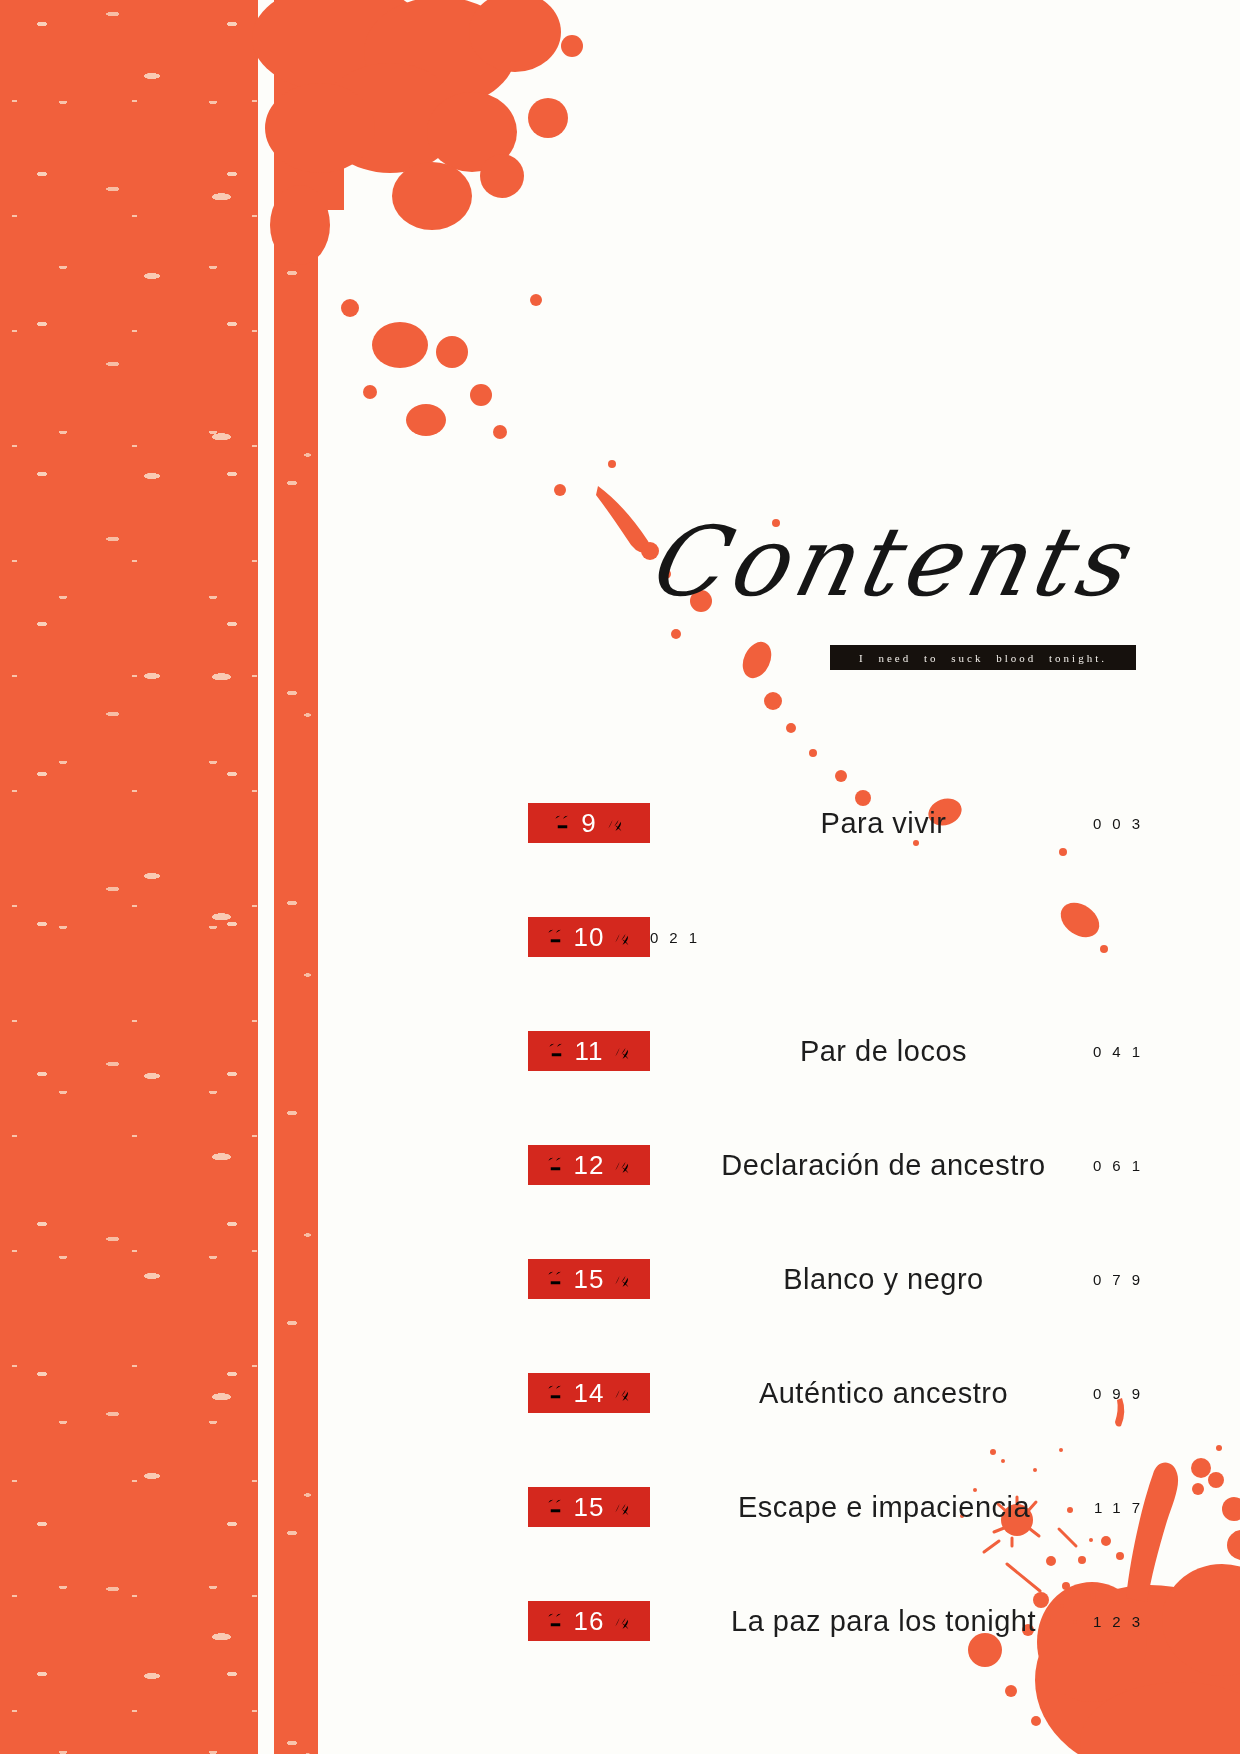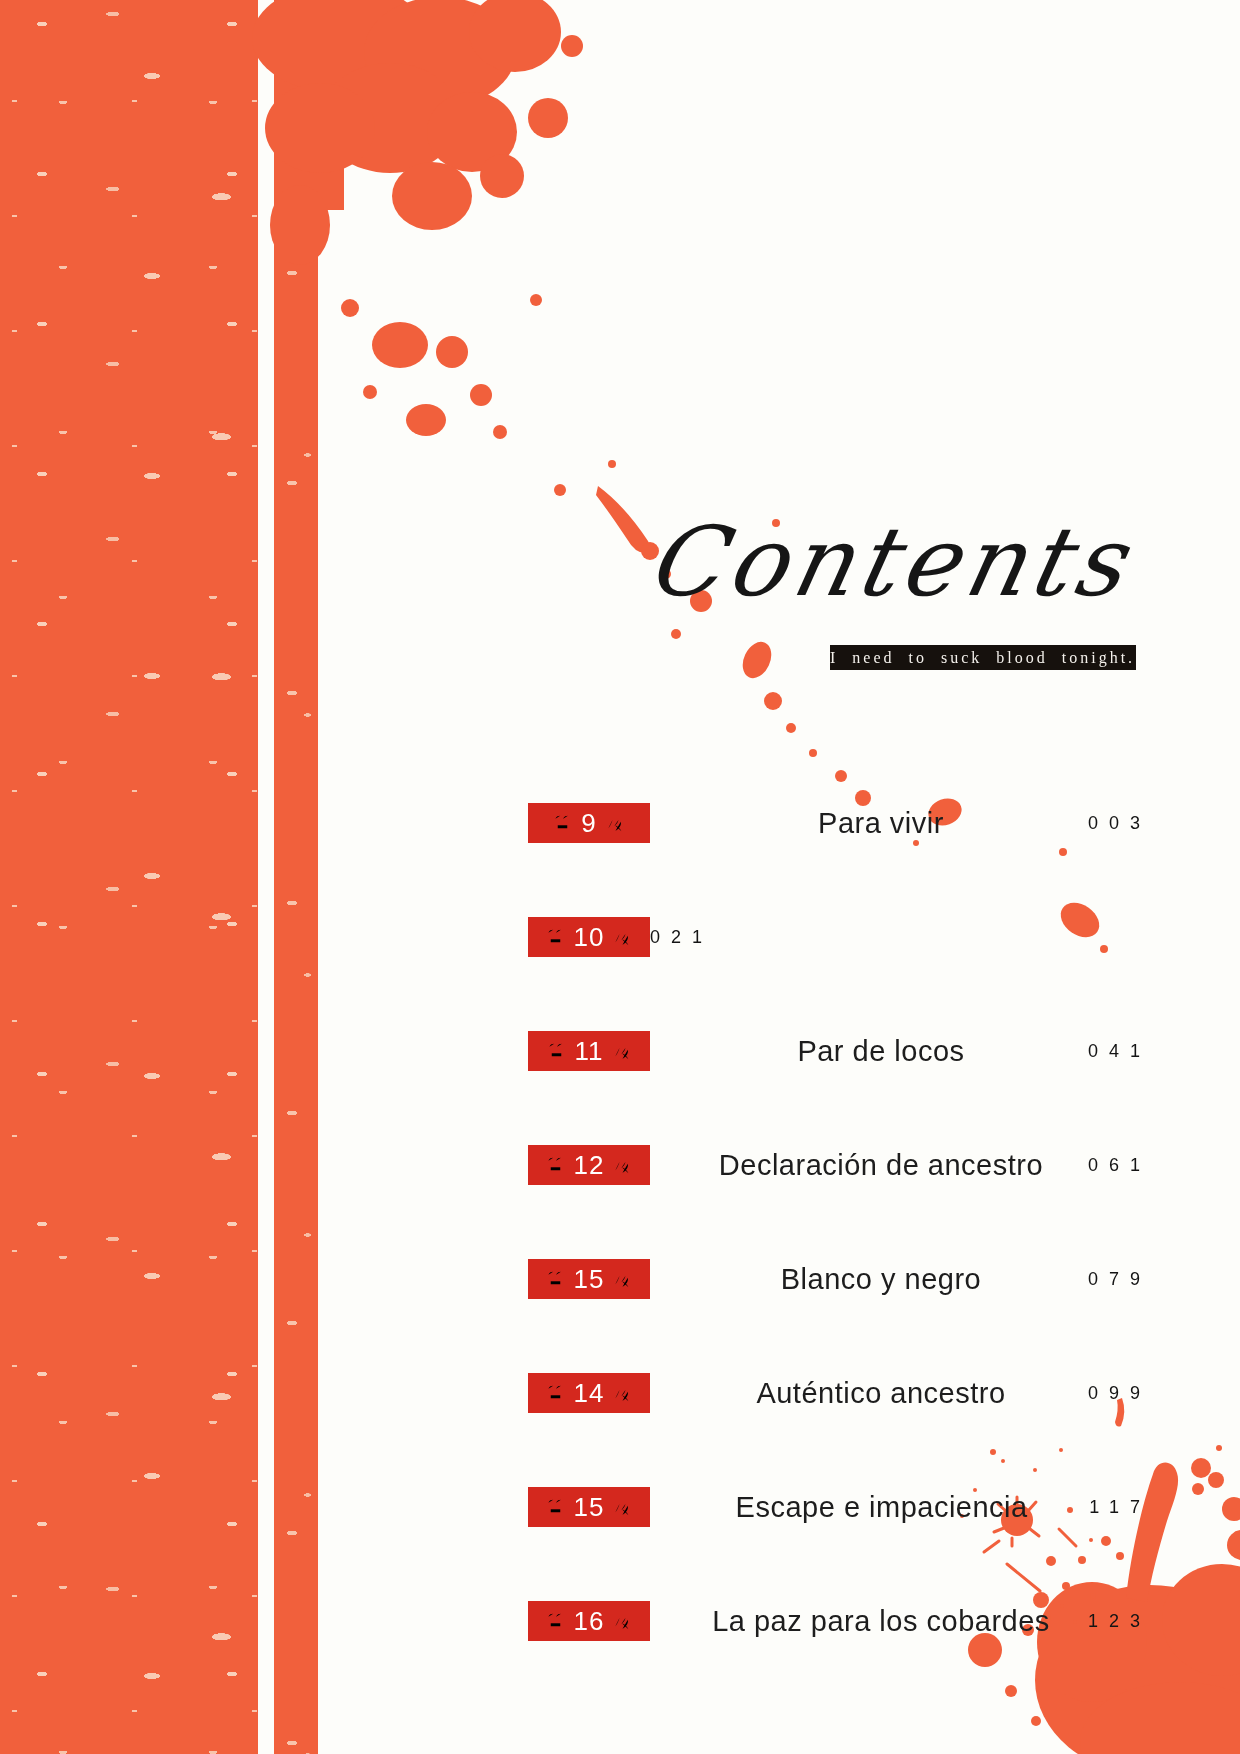--- a/index.html
+++ b/index.html
@@ -34,40 +34,40 @@
   
   .title-script{
     position:absolute;left:636px;top:506px;width:520px;
     font-family:"DejaVu Serif",serif;font-style:italic;
     font-size:96px;color:#161616;letter-spacing:5px;
     transform:skewX(-14deg);text-align:center;white-space:nowrap;
   }
   .subtitle-bar{
     position:absolute;left:830px;top:645px;width:306px;height:25px;
     background:#16110d;color:#f4f1ec;
-    font-family:"Liberation Serif",serif;font-size:16px;
+    font-family:"Liberation Serif",serif;font-size:11px;
     letter-spacing:3px;word-spacing:7px;
-    display:flex;align-items:center;justify-content:flex-start;white-space:nowrap;
+    display:flex;align-items:center;justify-content:center;white-space:nowrap;
   }
 
   
   .toc{position:absolute;left:528px;top:802px;width:612px;}
   .chapter-row{display:flex;align-items:center;height:42px;margin-bottom:72px;}
   .badge{
     width:122px;height:40px;flex:0 0 122px;background:#d4281e;color:#fff;
     display:flex;align-items:center;justify-content:center;gap:9px;
   }
   .badge-number{font-size:26px;line-height:1;color:#fff;letter-spacing:1px;}
   .kanji-icon{width:19px;height:19px;display:block;}
   .chapter-title{
     margin-left:24px;flex:1;font-size:29px;color:#1d1d1d;
     letter-spacing:.5px;white-space:nowrap;position:relative;z-index:2;text-align:center;
   }
   .chapter-page{
-    font-size:18px;color:#141414;letter-spacing:11px;margin-right:-11px;
+    font-size:15px;color:#141414;letter-spacing:11px;margin-right:-11px;
     white-space:nowrap;position:relative;z-index:2;
   }
 </style>
 </head>
 <body>
 
 <svg width="0" height="0" style="position:absolute">
   <defs>
     <symbol id="kanji-dai" viewBox="0 0 32 32">
       <path d="M4 8 C6 4 9 3 12 3"></path>
@@ -301,18 +301,18 @@
     <div class="chapter-row">
       <div class="badge" aria-label="第 16 夜">
         <svg class="kanji-icon">
             <use href="#kanji-dai"></use>
           </svg>
         <span class="badge-number">16</span>
         <svg class="kanji-icon">
             <use href="#kanji-yoru"></use>
           </svg>
       </div>
-      <div class="chapter-title">La paz para los cobardes</div>
+      <div class="chapter-title">La paz para los tonight</div>
       <div class="chapter-page">123</div>
     </div>
   </div>
 
 </div>
 
 </body></html>

